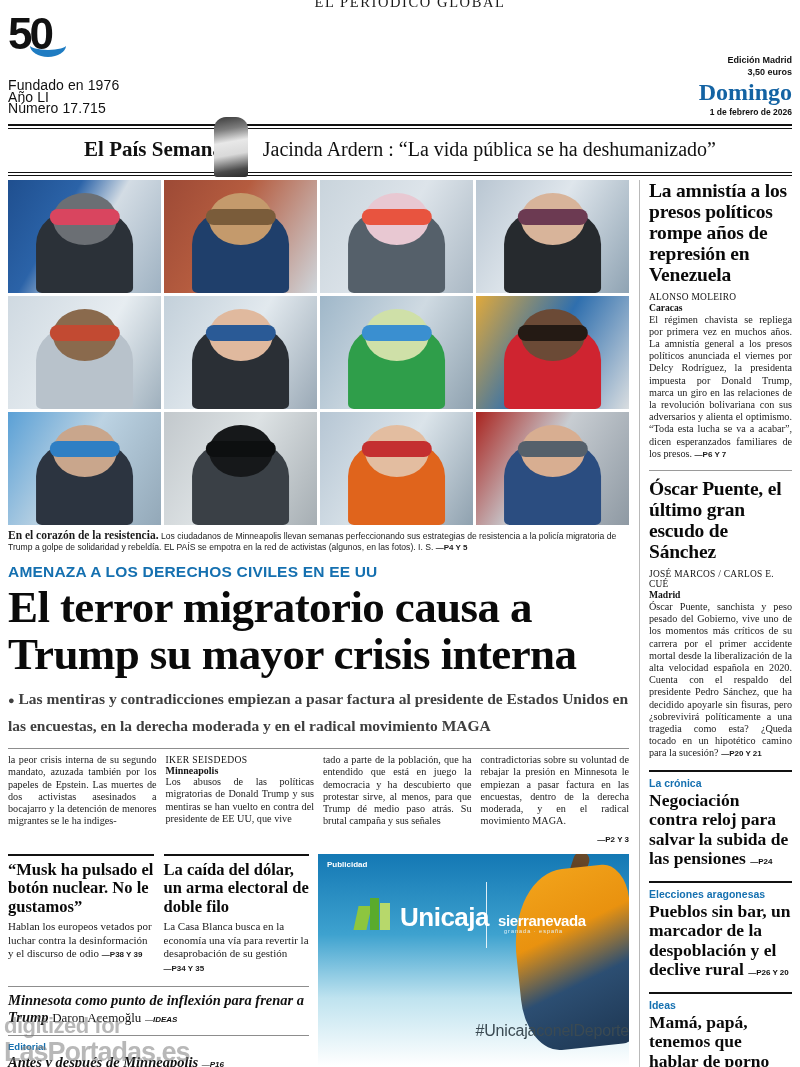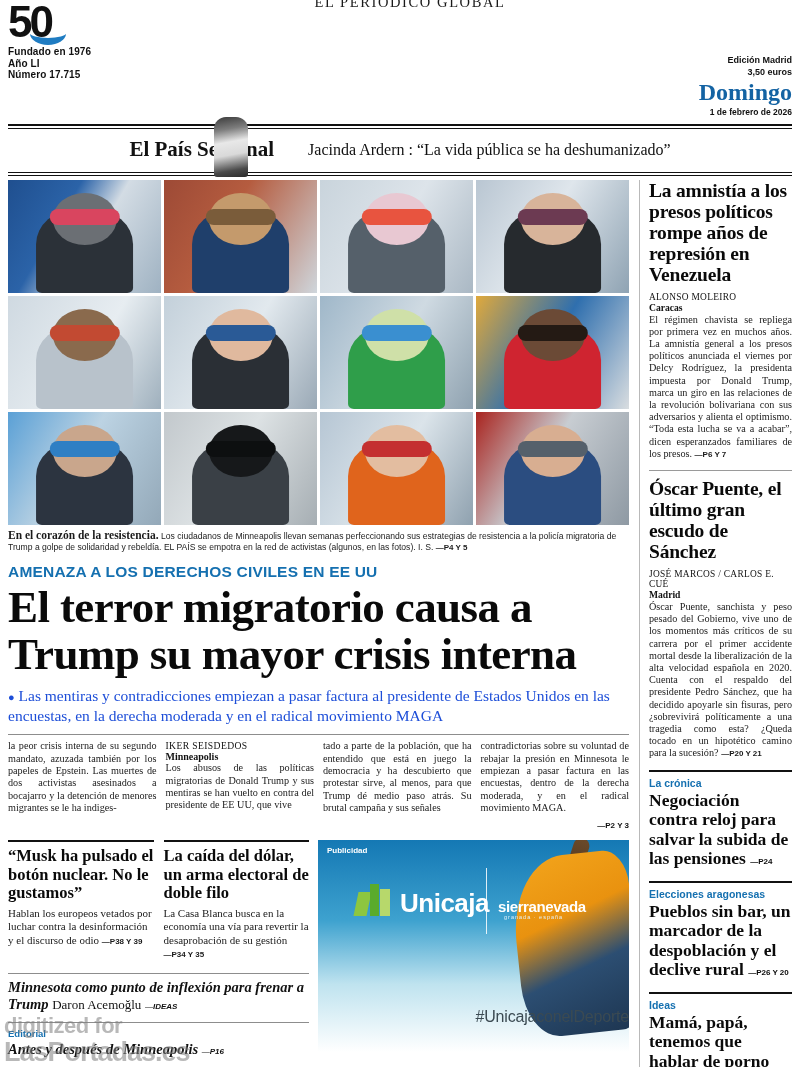--- a/index.html
+++ b/index.html
@@ -7,37 +7,37 @@
     width: 800px; height: 1067px;
     background: #ffffff;
     font-family: "Liberation Serif", serif;
     color: #111;
     overflow: hidden;
   }
   .page { position: relative; width: 800px; height: 1067px; padding: 0 8px; }
 
   
   .masthead { position: relative; height: 122px; display: flex; align-items: flex-start; }
-  .mh-left { width: 150px; }
+  .mh-left { width: 150px; padding-top: 12px; }
   .logo50 { position: relative; width: 64px; height: 46px; }
   .logo50 .num {
     font-family: "Liberation Sans", sans-serif;
     font-weight: bold; font-size: 44px; line-height: 44px;
     letter-spacing: -3px; color: #111;
   }
   .logo50 .swoosh {
     position: absolute; left: 22px; bottom: 1px;
     width: 36px; height: 15px;
     border-bottom: 7px solid #1f7cc2;
     border-radius: 0 0 40px 40px / 0 0 26px 26px;
   }
   .mh-left .founded {
     font-family: "Liberation Sans", sans-serif;
-    font-size: 10px; font-weight: bold; line-height: 11.5px;
-    margin-top: 0; color: #111; letter-spacing: 0.1px;
+    font-size: 14px; font-weight: normal; line-height: 11.5px;
+    margin-top: 22px; color: #111; letter-spacing: 0.1px;
   }
   .mh-center { flex: 1; text-align: center; position: relative; }
   .wordmark {
     font-family: "Liberation Serif", serif;
     font-weight: bold; font-size: 92px; line-height: 96px;
     letter-spacing: 1px; color: #0d0d0d;
     display: inline-block; position: relative; padding-top: 4px;
   }
   .wordmark .accent-tri {
     position: absolute; right: 26px; top: 2px;
@@ -77,21 +77,21 @@
     font-family: "Liberation Serif", serif;
     font-weight: bold; font-size: 21px; color: #111;
   }
   .semanal .figure {
     width: 34px; height: 60px; position: absolute; left: 206px; top: -12px;
     background: linear-gradient(170deg,#3a3a3a 0%,#7d7d7d 22%,#e8e8e8 42%,#d9d9d9 62%,#4a4a4a 86%,#2b2b2b 100%);
     border-radius: 12px 12px 3px 3px;
   }
   .semanal .headline {
     font-family: "Liberation Serif", serif;
-    font-size: 16px; color: #111; margin-left: 24px;
+    font-size: 20px; color: #111; margin-left: 24px;
   }
 
   
   .body-grid { display: flex; margin-top: 4px; }
   .left-col { width: 632px; padding-right: 10px; border-right: 1px solid #b9b9b9; }
   .right-col { width: 152px; padding-left: 9px; }
 
   
   .photo-grid {
     display: grid; grid-template-columns: repeat(4, 1fr);
@@ -126,21 +126,21 @@
     font-weight: bold; font-size: 15.5px; letter-spacing: .2px;
     color: #1570b0; margin-top: 9px;
   }
   .main-head {
     font-family: "Liberation Serif", serif;
     font-weight: bold; font-size: 45px; line-height: 47px;
     letter-spacing: -.6px; color: #0a0a0a; margin-top: 3px;
   }
   .main-sub {
     font-family: "Liberation Serif", serif;
-    font-size: 15.5px; line-height: 19px; margin-top: 8px; color: #1d4ed8;
+    font-size: 15.5px; line-height: 26px; margin-top: 8px; color: #404040; font-weight: bold;
   }
   .main-sub .bullet { font-size: 11px; vertical-align: middle; }
 
   .art-rule { border-top: 1px solid #8d8d8d; margin-top: 9px; }
 
   
   .text4 { display: flex; gap: 9px; margin-top: 5px; }
   .text4 .c { flex: 1; }
   .byline {
     font-family: "Liberation Serif", serif;

